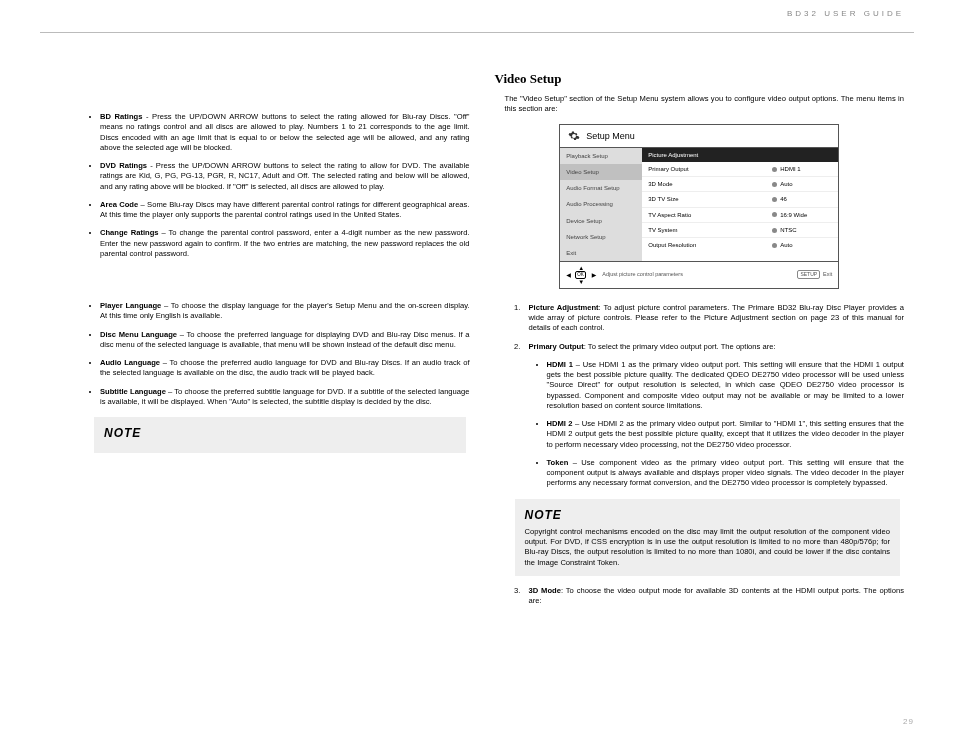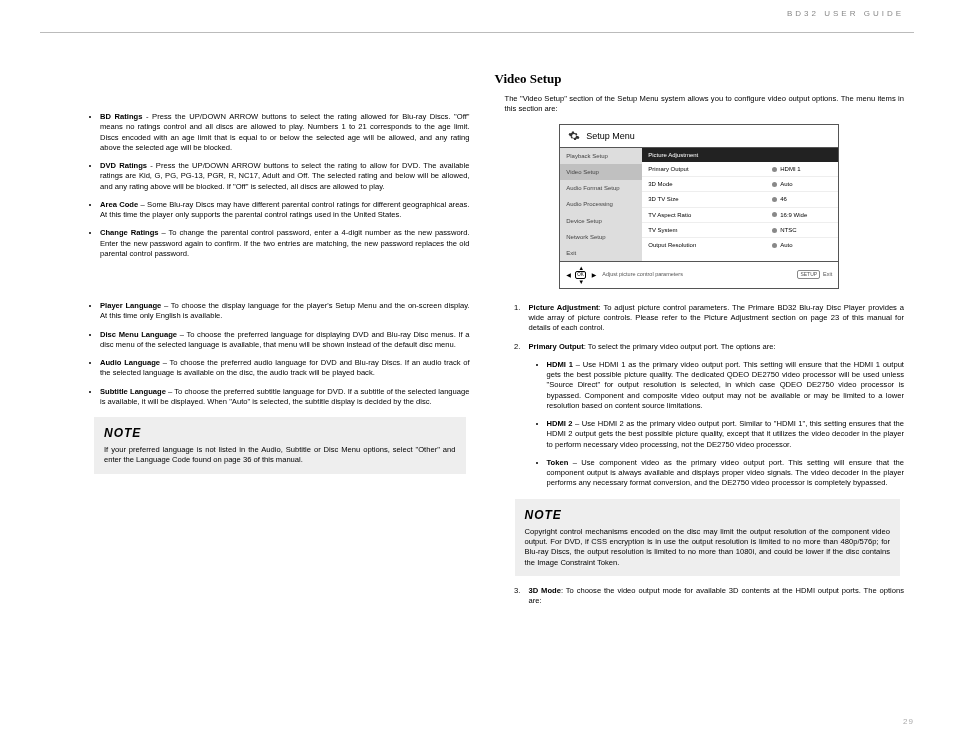--- a/index.html
+++ b/index.html
@@ -130,21 +130,20 @@
 
     <ul class="inner">
       <li><b>Player Language</b><span> – To choose the display language for the player's Setup Menu and the on-screen display. At this time only English is available.</span></li>
       <li><b>Disc Menu Language</b><span> – To choose the preferred language for displaying DVD and Blu-ray Disc menus. If a disc menu of the selected language is available, that menu will be shown instead of the default disc menu.</span></li>
       <li><b>Audio Language</b><span> – To choose the preferred audio language for DVD and Blu-ray Discs. If an audio track of the selected language is available on the disc, the audio track will be played back.</span></li>
       <li><b>Subtitle Language</b><span> – To choose the preferred subtitle language for DVD. If a subtitle of the selected language is available, it will be displayed. When "Auto" is selected, the subtitle display is decided by the disc.</span></li>
     </ul>
 
     <div class="note-block">
       <span class="note-label">NOTE</span>
-      <span>If your preferred language is not listed in the Audio, Subtitle or Disc Menu options, select "Other" and enter the Language Code found on page 36 of this manual.</span>
     </div>
   </div>
 
   <div class="col">
     <div class="section-heading">Video Setup</div>
     <div class="section-intro">The "Video Setup" section of the Setup Menu system allows you to configure video output options. The menu items in this section are:</div>
 
     <div class="setup-menu">
       <div class="sm-title-row">
         <span class="sm-gear">

